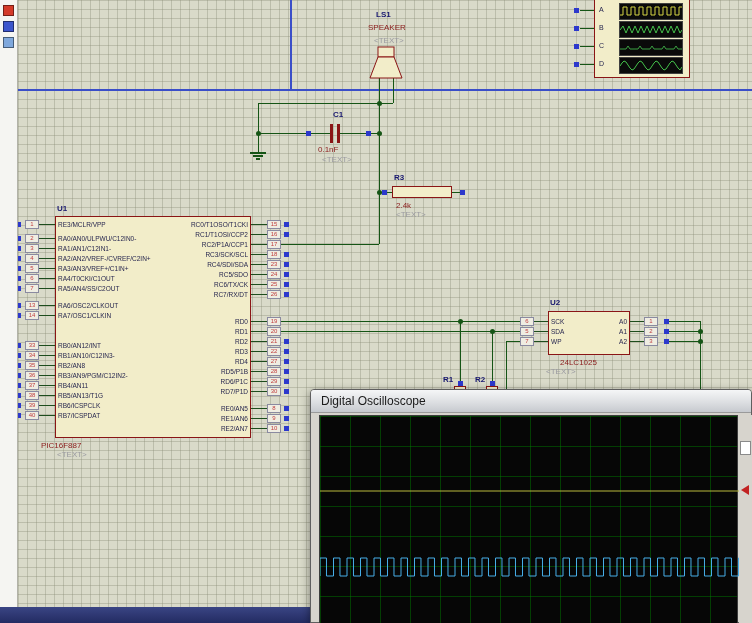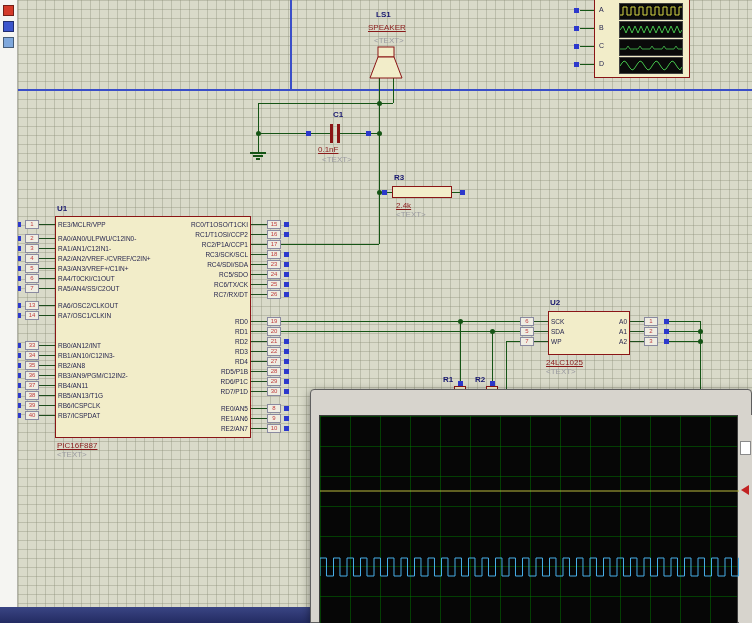--- a/index.html
+++ b/index.html
@@ -16,21 +16,21 @@
   .bus{position:absolute;background:#3a4ec8;z-index:3;}
   .dot{position:absolute;width:5px;height:5px;border-radius:50%;background:#155515;z-index:5;}
   .handle{position:absolute;width:5px;height:5px;background:#2c38cc;z-index:6;}
   .stub{position:absolute;background:#1d4d1d;z-index:4;}
   .ic-body{position:absolute;background:#f2edc9;border:1px solid #8a1515;box-sizing:border-box;z-index:3;}
   .pinbox{position:absolute;width:14px;height:9px;box-sizing:border-box;background:#efede2;
     border:1px solid #8a8aa0;font-size:6px;line-height:7px;text-align:center;color:#c04040;z-index:5;}
   .pinlabel{position:absolute;font-size:6.5px;line-height:9px;color:#26264f;white-space:nowrap;z-index:5;}
   .chlabel{position:absolute;font-size:7px;line-height:9px;color:#26264f;z-index:5;}
   .ref{position:absolute;font-size:8px;font-weight:bold;color:#16166e;z-index:6;white-space:nowrap;}
-  .val{position:absolute;font-size:8px;color:#8a1a1a;z-index:6;white-space:nowrap;text-decoration:underline;}
+  .val{position:absolute;font-size:8px;color:#8a1a1a;z-index:6;white-space:nowrap;}
   .ph{position:absolute;font-size:8px;color:#9a9aa0;z-index:6;white-space:nowrap;}
   .cap-plate{position:absolute;width:3px;height:19px;background:#8a1515;z-index:5;}
   .res-body{position:absolute;background:#f2edc9;border:1px solid #8a1515;box-sizing:border-box;z-index:5;}
   .gnd-bar{position:absolute;height:2px;background:#155515;z-index:5;}
   .mini-screen{position:absolute;background:#0a0a0a;border:1px solid #404040;z-index:6;}
 
   #left-toolbar{position:absolute;left:0;top:0;width:17px;height:607px;background:#f5f5f2;
     border-right:1px solid #b2b2a8;z-index:15;}
   .tool-icon{position:absolute;left:3px;width:11px;height:11px;border:1px solid rgba(0,0,0,.45);box-sizing:border-box;}
 
@@ -88,25 +88,25 @@
 
   <div class="res-body" style="left:392px;top:186px;width:60px;height:12px;"></div>
   <div class="res-body" style="left:454px;top:386px;width:12px;height:22px;"></div>
   <div class="res-body" style="left:486px;top:386px;width:12px;height:22px;"></div>
 
   <div class="gnd-bar" style="left:250px;top:152px;width:16px;"></div>
   <div class="gnd-bar" style="left:253px;top:155px;width:10px;"></div>
   <div class="gnd-bar" style="left:256px;top:158px;width:4px;"></div>
 
   <div class="ref" style="left:57px;top:204px;">U1</div>
-  <div class="val" style="left:57px;top:441px;">PIC16F887</div>
+  <div class="val" style="left:41px;top:441px;">PIC16F887</div>
   <div class="ph" style="left:57px;top:450px;">&lt;TEXT&gt;</div>
 
   <div class="ref" style="left:550px;top:298px;">U2</div>
-  <div class="val" style="left:546px;top:358px;">24LC1025</div>
+  <div class="val" style="left:560px;top:358px;">24LC1025</div>
   <div class="ph" style="left:546px;top:367px;">&lt;TEXT&gt;</div>
 
   <div class="ref" style="left:333px;top:110px;">C1</div>
   <div class="val" style="left:318px;top:145px;">0.1nF</div>
   <div class="ph" style="left:322px;top:155px;">&lt;TEXT&gt;</div>
 
   <div class="ref" style="left:394px;top:173px;">R3</div>
   <div class="val" style="left:396px;top:201px;">2.4k</div>
   <div class="ph" style="left:396px;top:210px;">&lt;TEXT&gt;</div>
 
@@ -119,20 +119,23 @@
 
   <div id="left-toolbar">
     <div class="tool-icon" style="top:5px;background:#d43a2a;"></div>
     <div class="tool-icon" style="top:21px;background:#3c55cc;"></div>
     <div class="tool-icon" style="top:37px;background:#7fa8dd;"></div>
   </div>
 
   <div id="taskbar"></div>
 
   <div id="scope-window">
+    <div id="scope-titlebar">
+      <span>Digital Oscilloscope</span>
+    </div>
     <div id="scope-screen">
       <svg id="trace-svg" width="419" height="209">
           <line x1="0" x2="419" y1="75" y2="75" stroke="#b9b93c" stroke-width="1"></line>
           <path d="M0 160 L0 142 L6.4799999999999995 142 L6.4799999999999995 160 L13.5 160 L13.5 142 L19.98 142 L19.98 160 L27 160 L27 142 L33.48 142 L33.48 160 L40.5 160 L40.5 142 L46.98 142 L46.98 160 L54 160 L54 142 L60.48 142 L60.48 160 L67.5 160 L67.5 142 L73.98 142 L73.98 160 L81 160 L81 142 L87.48 142 L87.48 160 L94.5 160 L94.5 142 L100.98 142 L100.98 160 L108 160 L108 142 L114.48 142 L114.48 160 L121.5 160 L121.5 142 L127.98 142 L127.98 160 L135 160 L135 142 L141.48 142 L141.48 160 L148.5 160 L148.5 142 L154.98 142 L154.98 160 L162 160 L162 142 L168.48 142 L168.48 160 L175.5 160 L175.5 142 L181.98 142 L181.98 160 L189 160 L189 142 L195.48 142 L195.48 160 L202.5 160 L202.5 142 L208.98 142 L208.98 160 L216 160 L216 142 L222.48 142 L222.48 160 L229.5 160 L229.5 142 L235.98 142 L235.98 160 L243 160 L243 142 L249.48 142 L249.48 160 L256.5 160 L256.5 142 L262.98 142 L262.98 160 L270 160 L270 142 L276.48 142 L276.48 160 L283.5 160 L283.5 142 L289.98 142 L289.98 160 L297 160 L297 142 L303.48 142 L303.48 160 L310.5 160 L310.5 142 L316.98 142 L316.98 160 L324 160 L324 142 L330.48 142 L330.48 160 L337.5 160 L337.5 142 L343.98 142 L343.98 160 L351 160 L351 142 L357.48 142 L357.48 160 L364.5 160 L364.5 142 L370.98 142 L370.98 160 L378 160 L378 142 L384.48 142 L384.48 160 L391.5 160 L391.5 142 L397.98 142 L397.98 160 L405 160 L405 142 L411.48 142 L411.48 160 L418.5 160 L418.5 142 L424.98 142 L424.98 160 L432 160" stroke="#46aee8" fill="none" stroke-width="1"></path>
         </svg>
     </div>
     <div id="scope-side-panel">
       <div id="side-box"></div>
       <div id="trigger-arrow"></div>
     </div>

